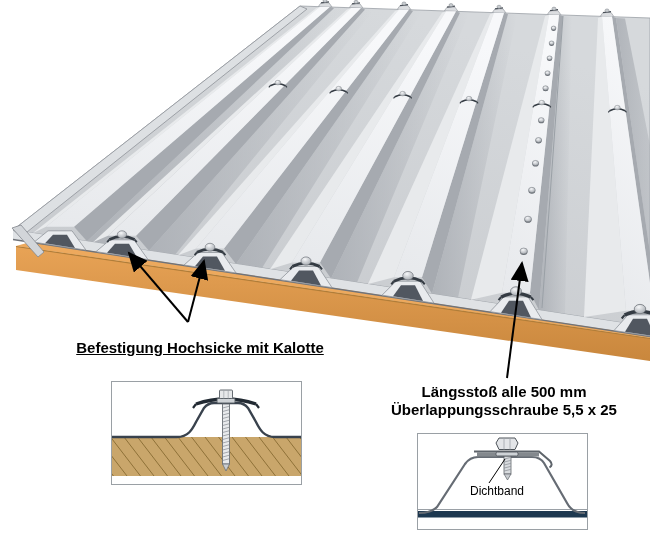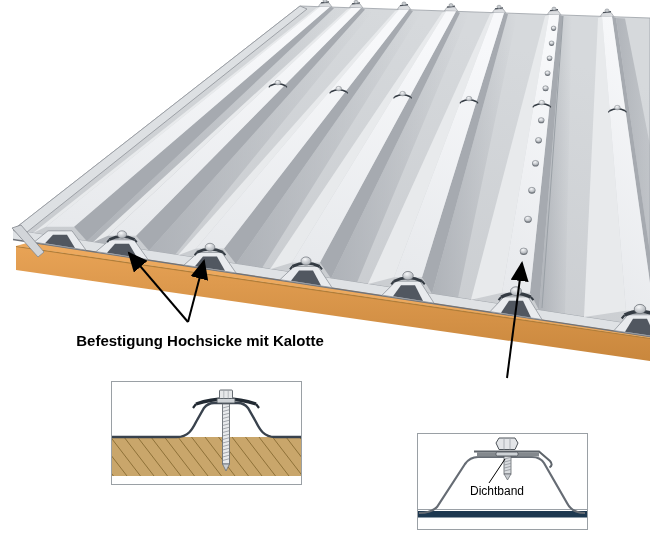--- a/index.html
+++ b/index.html
@@ -301,17 +301,21 @@
         <polygon points="504,474 511,474 507.5,480" fill="#C9CDD1" stroke="#61666C" stroke-width="0.7"></polygon>
         <rect x="496" y="452" width="22" height="4" rx="1.5" fill="#CFD3D7" stroke="#50565C" stroke-width="0.9"></rect>
         <polygon points="499,438 515,438 518,443 515,449.5 499,449.5 496,443" fill="#E3E5E8" stroke="#4E545A" stroke-width="1"></polygon>
         <path d="M 504,438 v 11.5 M 510,438 v 11.5" stroke="#9EA3A9" stroke-width="0.8"></path>
       </g>
       <line x1="489" y1="483" x2="505" y2="459" stroke="#000" stroke-width="1"></line>
       <text x="497" y="495" text-anchor="middle" font-size="12" fill="#000">Dichtband</text>
     </g>
   </svg>
 
-  <div class="lbl" style="left:64px;top:332px;width:272px;">
+  <div class="lbl" style="left:64px;top:339px;width:272px;text-decoration:underline;">
     <span>Befestigung Hochsicke mit Kalotte</span>
   </div>
 
+  <div class="lbl" style="left:374px;top:383px;width:260px;">
+    <span>Längsstoß alle 500 mm</span>
+    <span>Überlappungsschraube 5,5 x 25</span>
+  </div>
 </div>
 
 </body></html>

